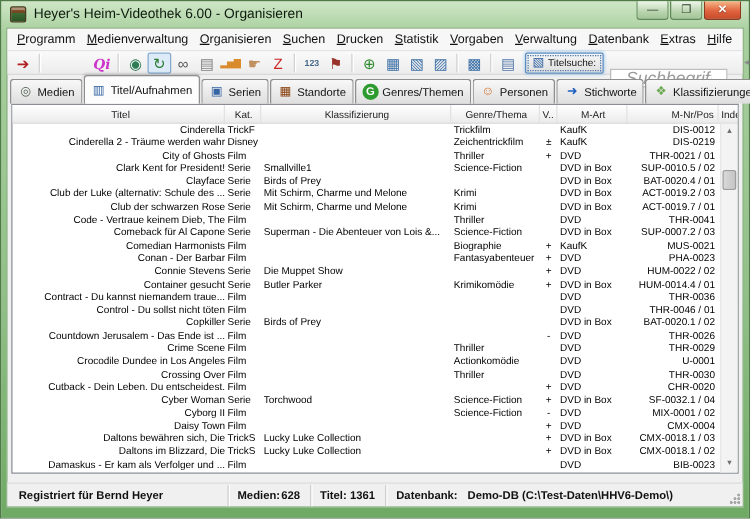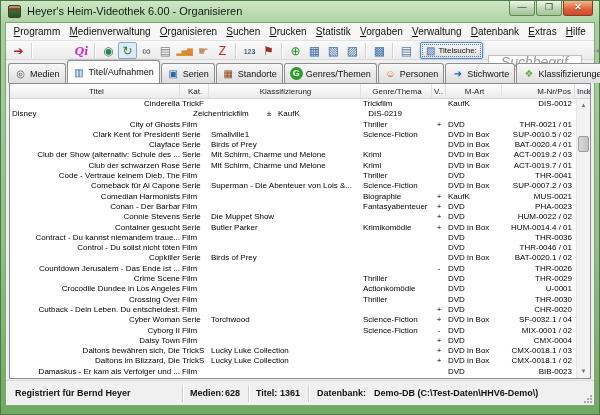--- a/index.html
+++ b/index.html
@@ -92,21 +92,21 @@
   
   .vscroll { position:absolute; top:15px; right:0; bottom:0; width:14px;
     background:#f3f3f3; border-left:1px solid #e6e6e6; }
   .sb-btn { position:absolute; left:0; right:0; height:13px; font-size:6px; color:#707070;
     text-align:center; line-height:13px; }
   .sb-up { top:0; } .sb-down { bottom:0; }
   .sb-thumb { position:absolute; left:1px; right:1px; top:37px; height:16px;
     background:linear-gradient(90deg,#d9d9d9,#c4c4c4); border:1px solid #9c9c9c; border-radius:2px; }
 
   
-  .statusbar { position:absolute; left:5px; right:5px; bottom:9px; height:25px;
+  .statusbar { position:absolute; left:5px; right:5px; bottom:9px; height:19px;
     background:#f0f0f0; border-top:1px solid #dcdcdc; display:flex; align-items:center;
     font-size:9px; font-weight:bold; color:#111; }
   .st-sec { display:flex; align-items:center; height:100%; overflow:hidden; white-space:nowrap; }
   .st-1 { width:176px; padding-left:9px; }
   .st-2 { width:64px; justify-content:space-between; padding:0 8px 0 6px; }
   .st-3 { width:58px; justify-content:space-between; padding:0 8px 0 6px; }
   .st-4 { flex:1; padding-left:7px; gap:8px; }
   .st-div { width:2px; height:17px; border-left:1px solid #cfcfcf; border-right:1px solid #ffffff; }
   .sizegrip { position:absolute; right:1px; bottom:1px; width:10px; height:10px;
     background:
@@ -236,20 +236,21 @@
         <div class="trow">
           <div class="cell c0">Cinderella</div>
           <div class="cell c1">TrickF</div>
           <div class="cell c2"></div>
           <div class="cell c3">Trickfilm</div>
           <div class="cell c4"></div>
           <div class="cell c5">KaufK</div>
           <div class="cell c6">DIS-0012</div>
         </div>
         <div class="trow">
+          <div class="cell c0">Cinderella 2 - Träume werden wahr</div>
           <div class="cell c1">Disney</div>
           <div class="cell c2"></div>
           <div class="cell c3">Zeichentrickfilm</div>
           <div class="cell c4">±</div>
           <div class="cell c5">KaufK</div>
           <div class="cell c6">DIS-0219</div>
         </div>
         <div class="trow">
           <div class="cell c0">City of Ghosts</div>
           <div class="cell c1">Film</div>
@@ -271,21 +272,21 @@
         <div class="trow">
           <div class="cell c0">Clayface</div>
           <div class="cell c1">Serie</div>
           <div class="cell c2">Birds of Prey</div>
           <div class="cell c3"></div>
           <div class="cell c4"></div>
           <div class="cell c5">DVD in Box</div>
           <div class="cell c6">BAT-0020.4 / 01</div>
         </div>
         <div class="trow">
-          <div class="cell c0">Club der Show (alternativ: Schule des ...</div>
+          <div class="cell c0">Club der Luke (alternativ: Schule des ...</div>
           <div class="cell c1">Serie</div>
           <div class="cell c2">Mit Schirm, Charme und Melone</div>
           <div class="cell c3">Krimi</div>
           <div class="cell c4"></div>
           <div class="cell c5">DVD in Box</div>
           <div class="cell c6">ACT-0019.2 / 03</div>
         </div>
         <div class="trow">
           <div class="cell c0">Club der schwarzen Rose</div>
           <div class="cell c1">Serie</div>

